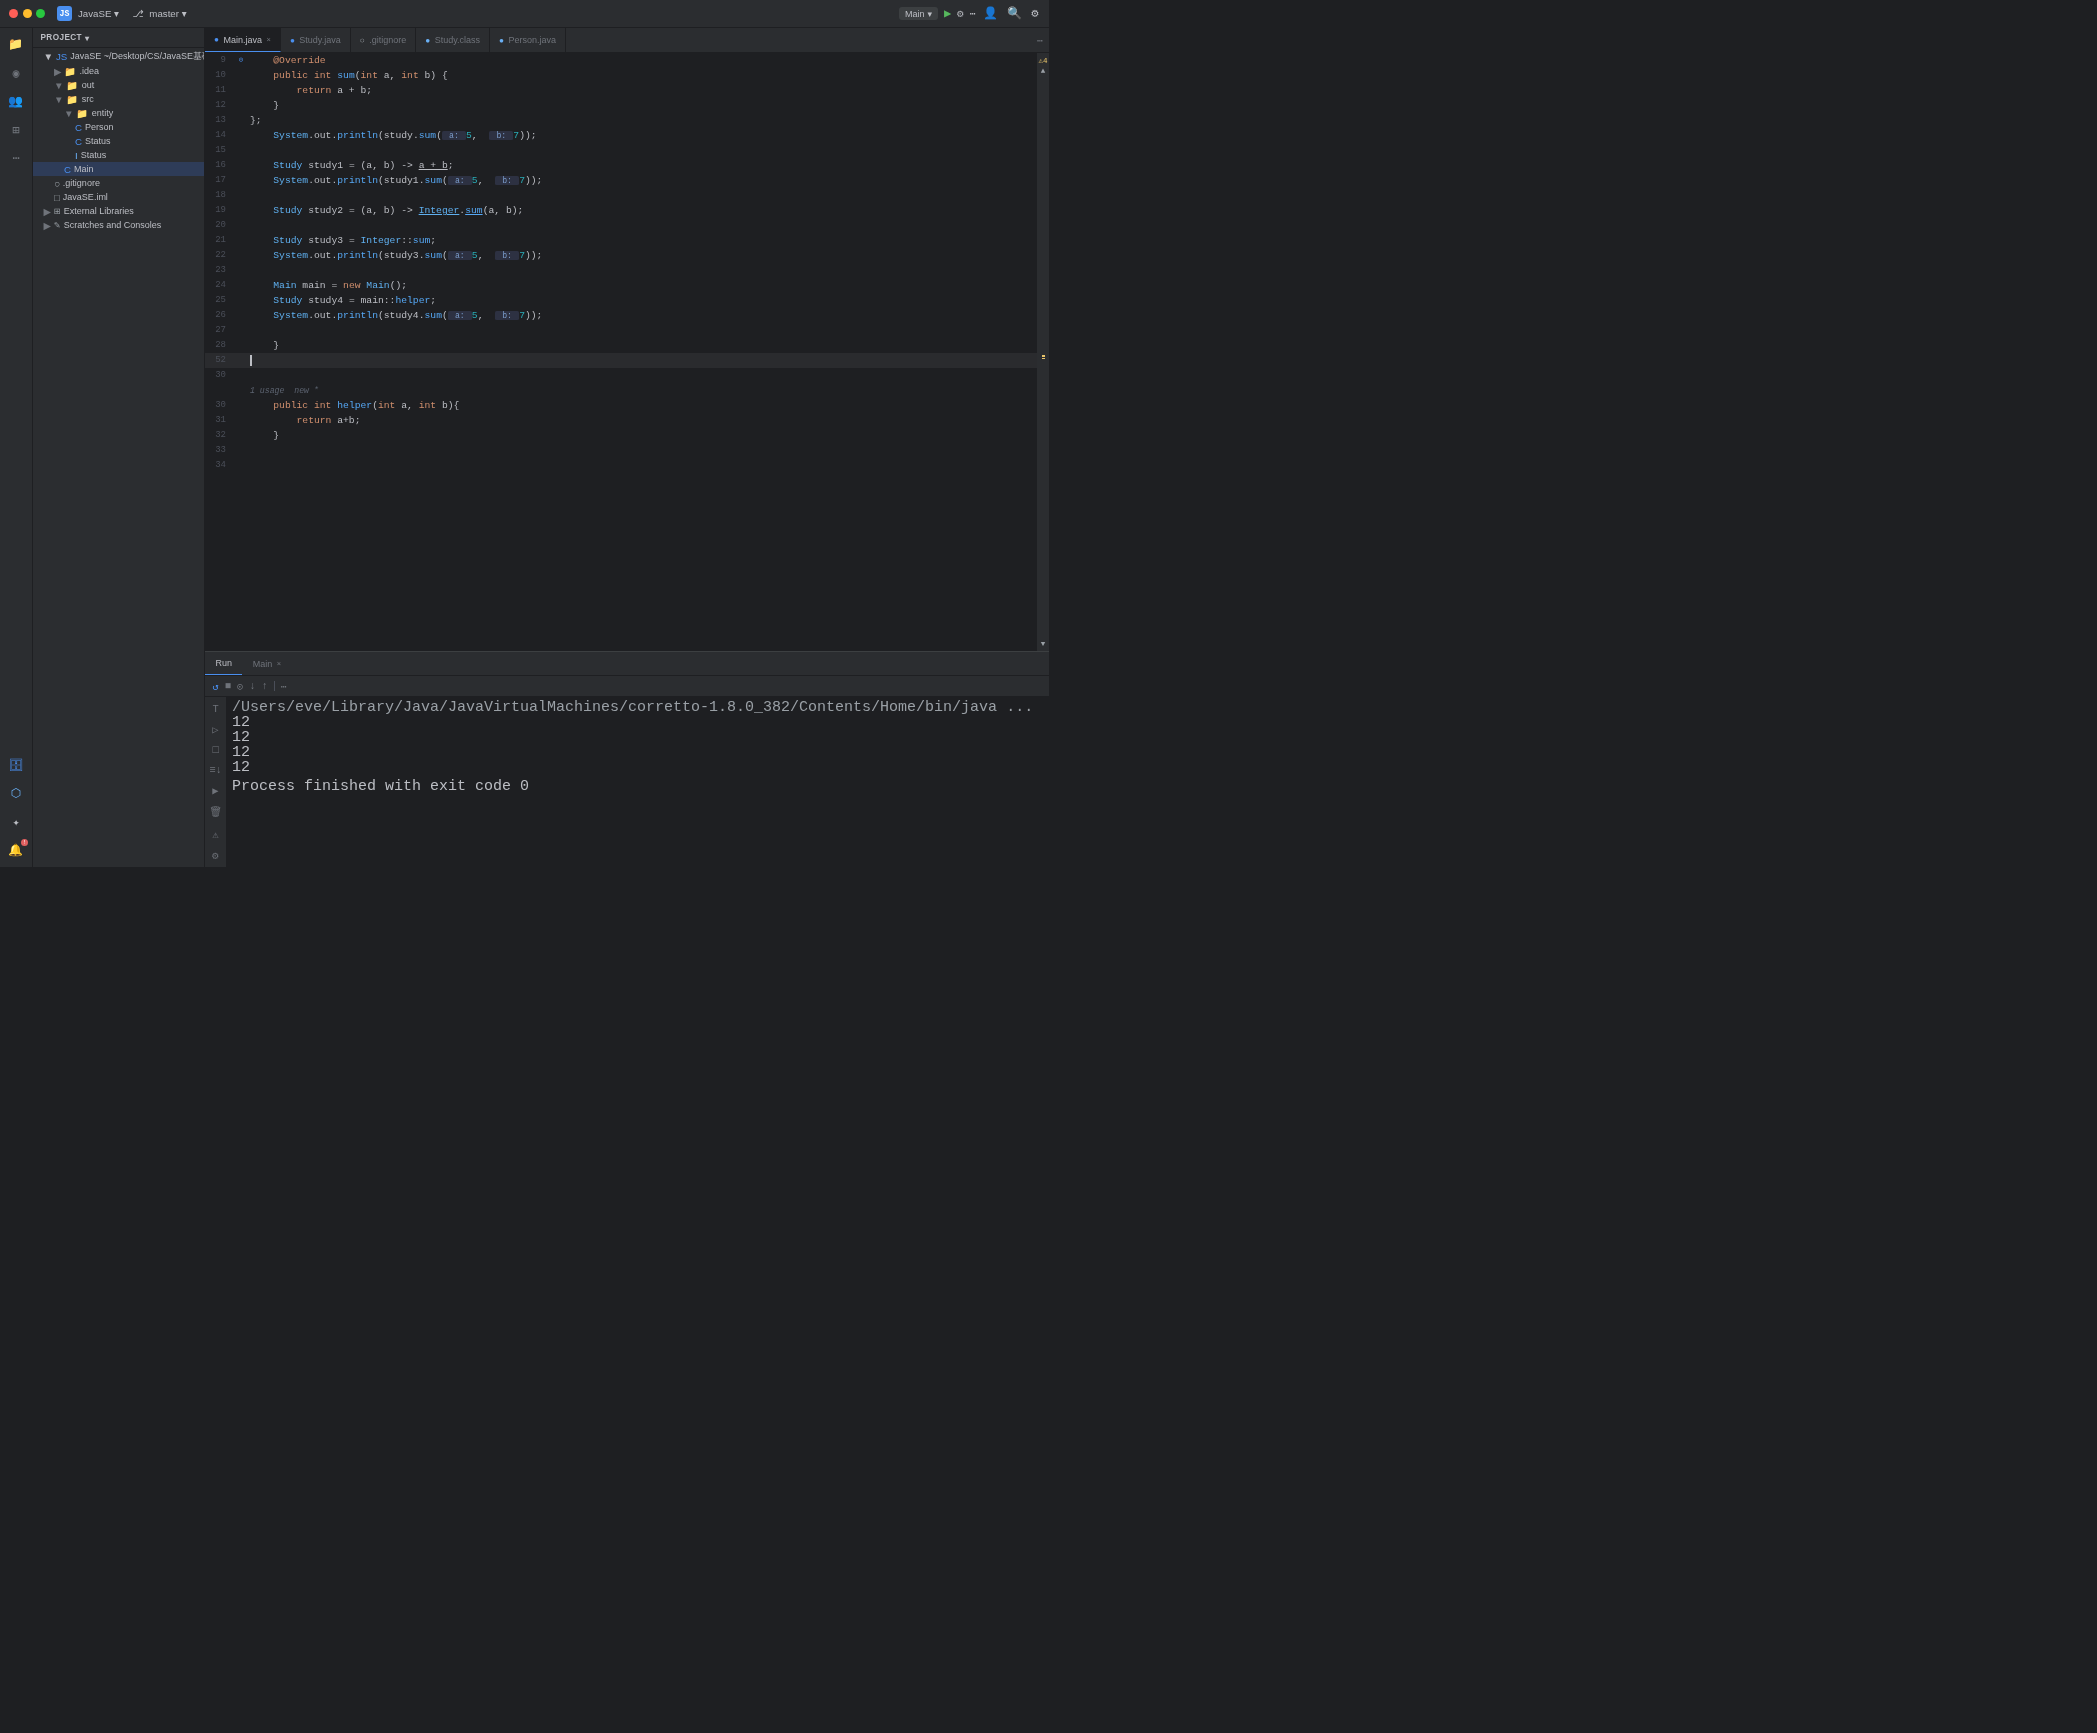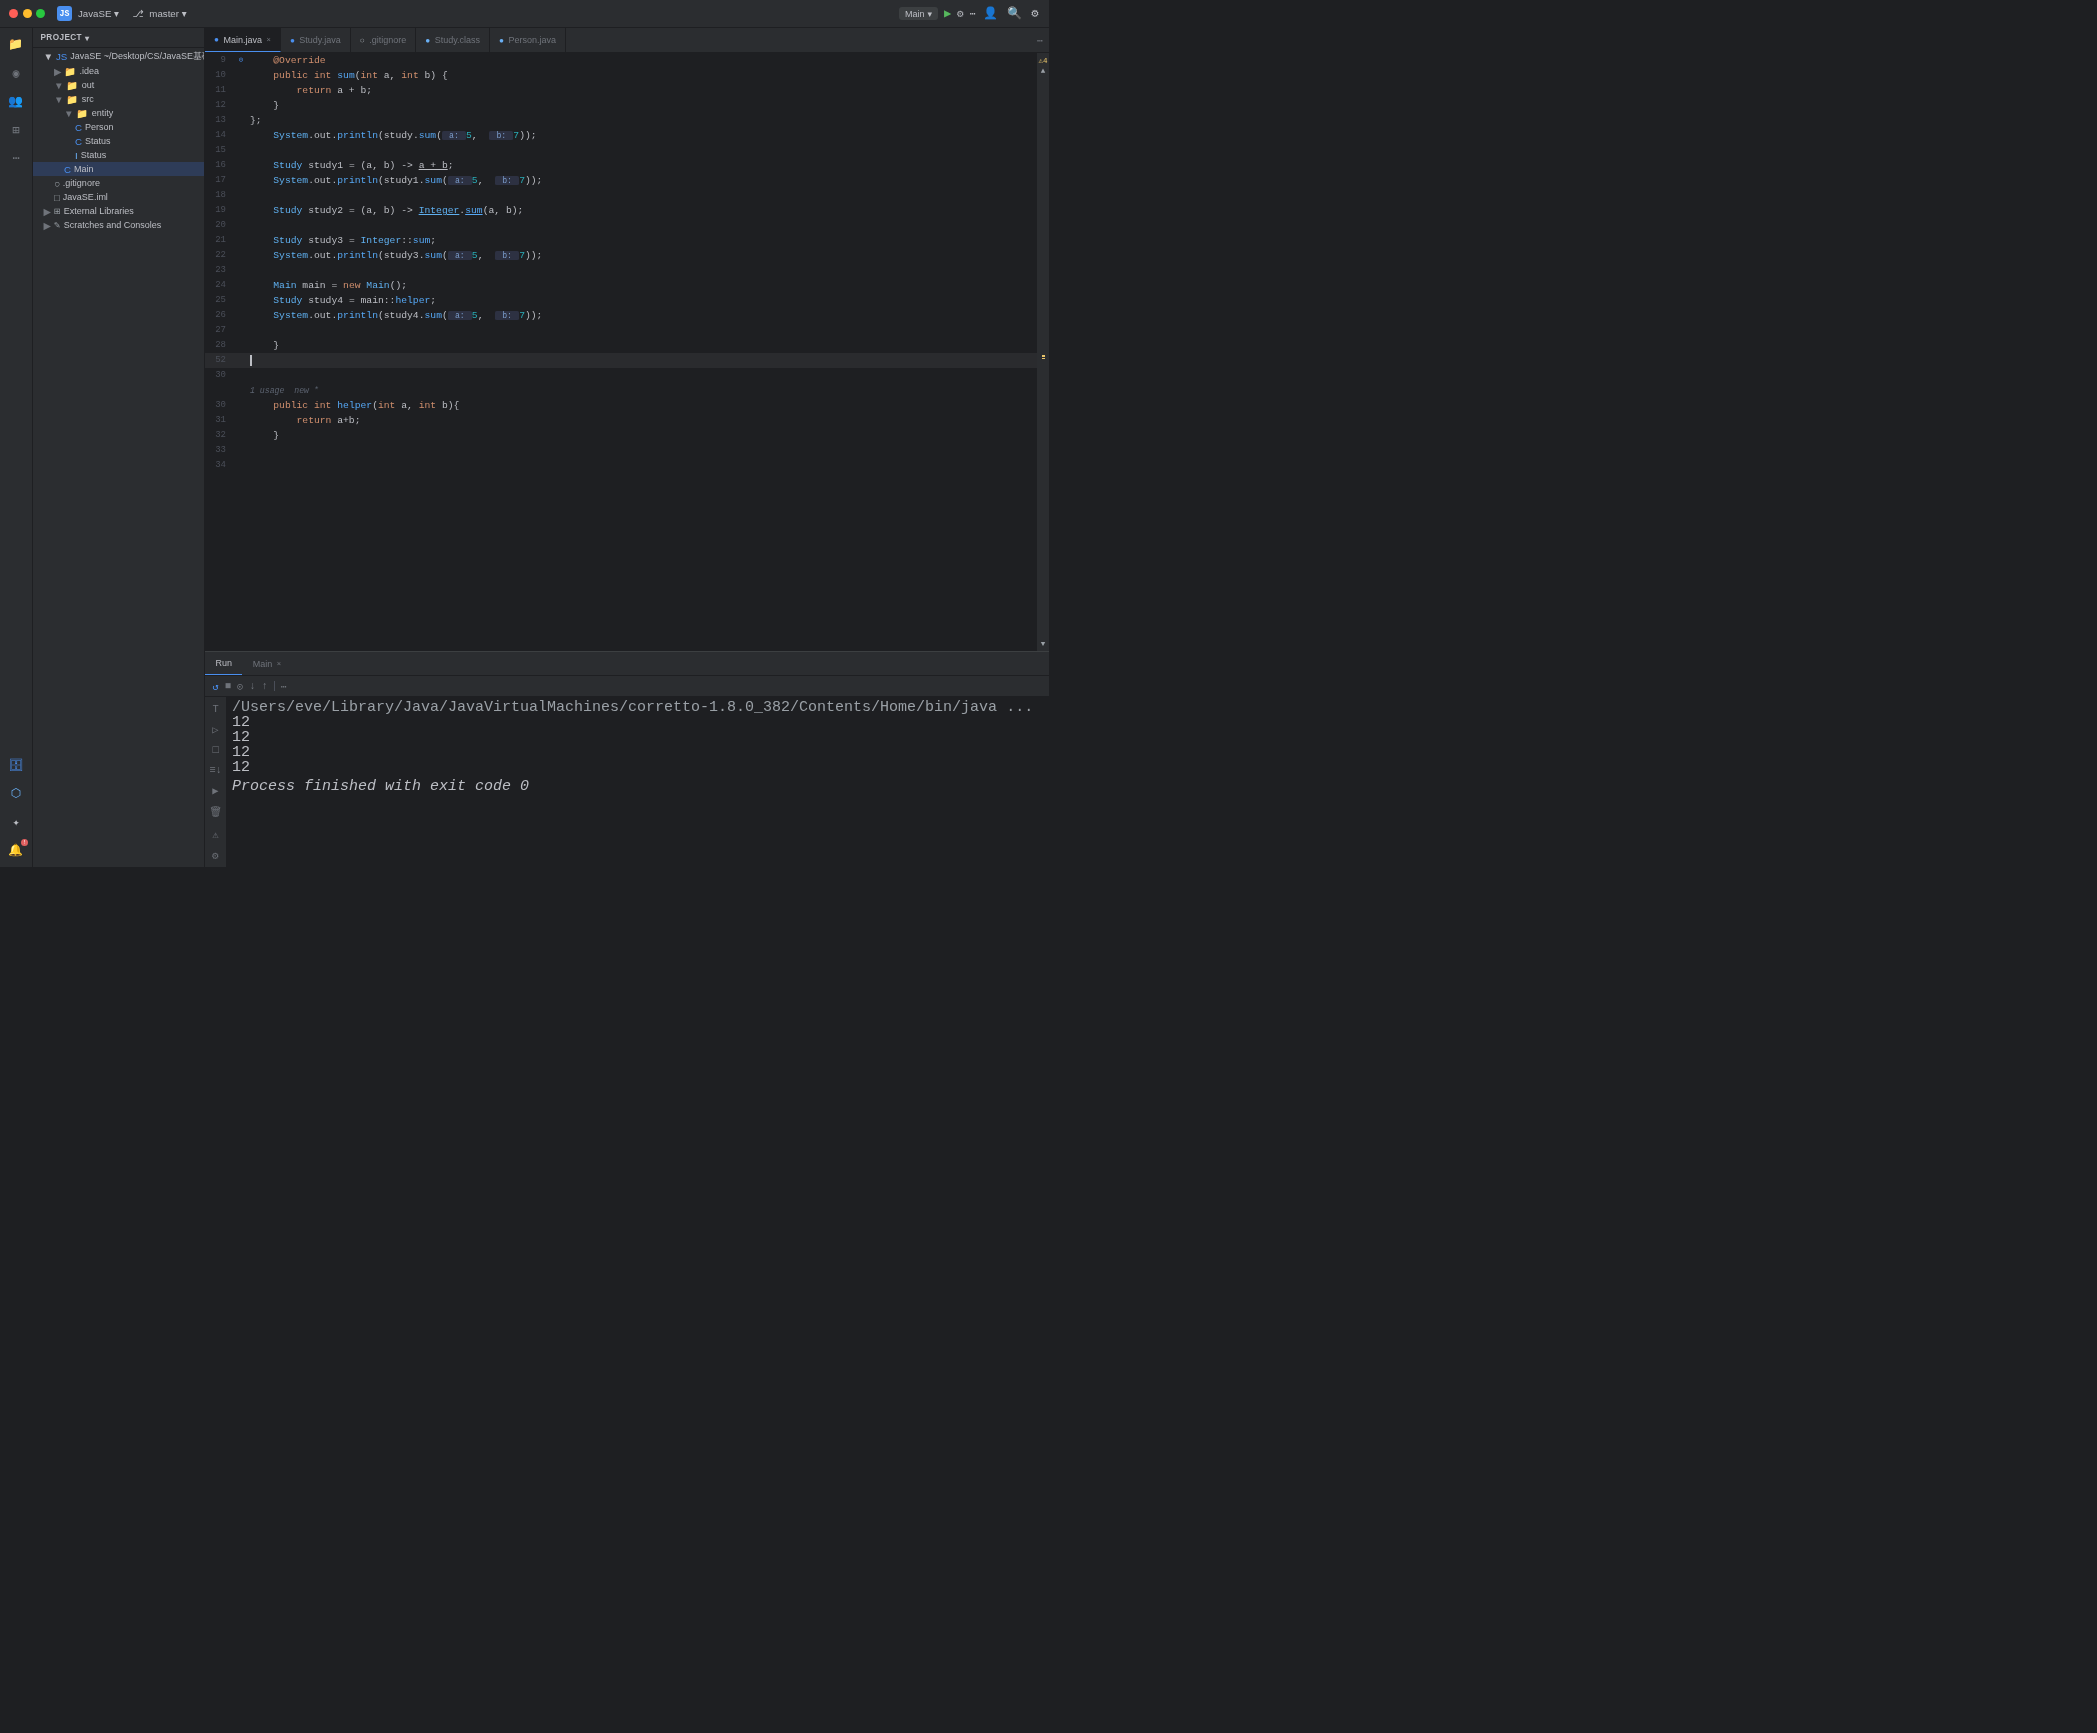--- a/index.html
+++ b/index.html
@@ -315,21 +315,21 @@
     }
     .console-output {
       flex: 1;
       padding: 3px 6px;
       overflow-y: auto;
       font-size: 15px;
       color: #bcbec4;
     }
     .console-path { color: #9aa0a6; }
     .console-output-line { line-height: 15px; }
-    .console-exit { color: #bcbec4; margin-top: 3px; font-style: italic; }
+    .console-exit { color: #bcbec4; margin-top: 3px; }
     .run-sidebar-btn {
       width: 24px; height: 24px;
       display: flex; align-items: center; justify-content: center;
       color: #6f737a;
       font-size: 10.4px;
       cursor: pointer;
       border-radius: 3px;
     }
 
     

